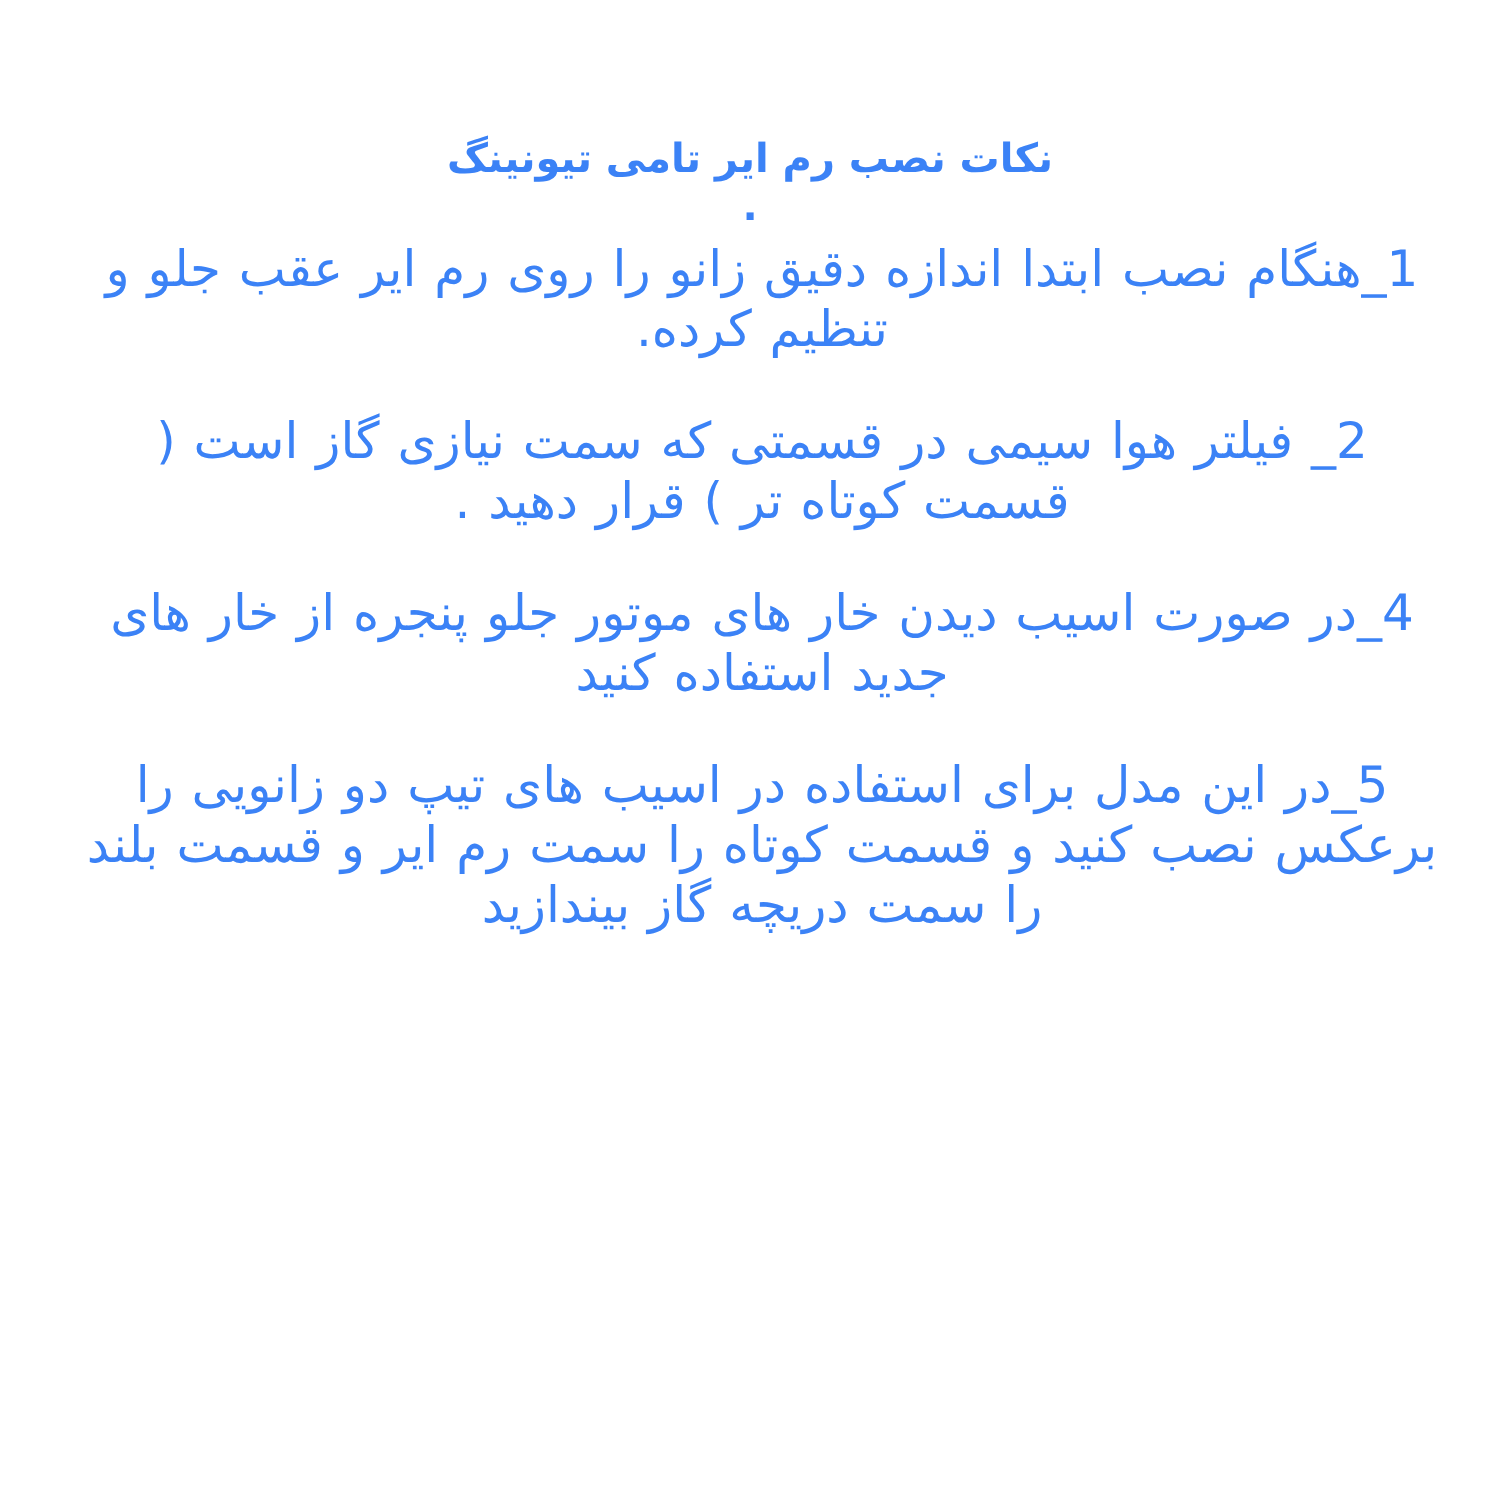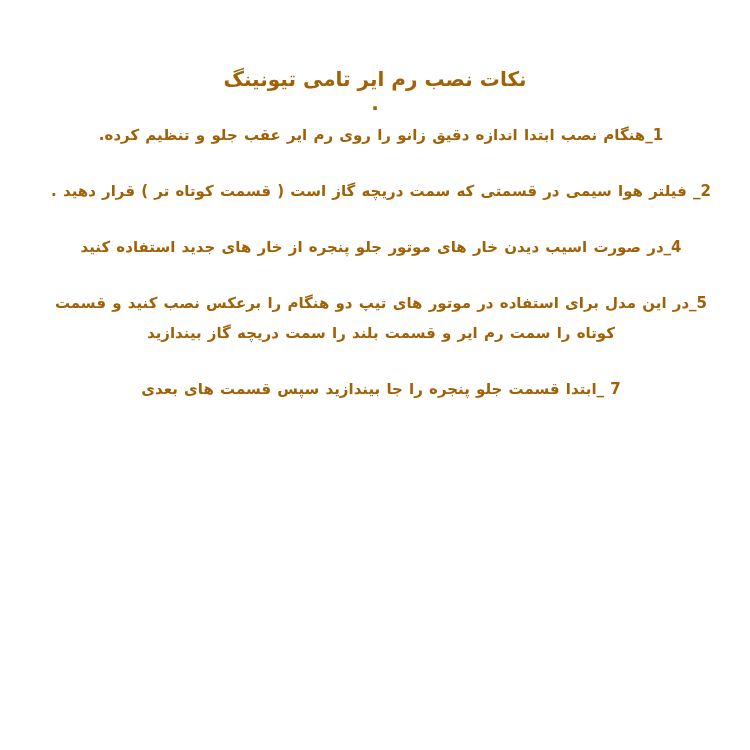--- a/index.html
+++ b/index.html
@@ -13,57 +13,56 @@
     overflow: hidden;
     font-family: "DejaVu Sans", "Liberation Sans", sans-serif;
   }
   .doc {
     box-sizing: border-box;
     width: 750px;
     height: 750px;
     padding: 64px 30px 0 30px;
     direction: rtl;
     text-align: center;
-    color: #a16207;
+    color: #3b82f6;
   }
   .doc-title {
     margin: 0;
     font-size: 20px;
     line-height: 30px;
     font-weight: 700;
     letter-spacing: 0;
   }
   .title-dot {
     font-size: 20px;
     line-height: 18px;
     font-weight: 700;
   }
   .note {
     margin: 8px 0 26px 12px;
-    font-size: 15px;
+    font-size: 25px;
     line-height: 30px;
-    font-weight: 700;
+    font-weight: 400;
     word-spacing: 1px;
   }
   .note + .note {
     margin-top: 0;
   }
 </style>
 </head>
 <body>
 
 <main class="doc">
   <h1 class="doc-title">نکات نصب رم ایر تامی تیونینگ</h1>
 
   <div class="title-dot">.</div>
 
   <p class="note">1_هنگام نصب ابتدا اندازه دقیق زانو را روی رم ایر عقب جلو و تنظیم کرده.</p>
 
-  <p class="note">2_ فیلتر هوا سیمی در قسمتی که سمت دریچه گاز است ( قسمت کوتاه تر ) قرار دهید .</p>
+  <p class="note">2_ فیلتر هوا سیمی در قسمتی که سمت نیازی گاز است ( قسمت کوتاه تر ) قرار دهید .</p>
 
 
   <p class="note">4_در صورت اسیب دیدن خار های موتور جلو پنجره از خار های جدید استفاده کنید</p>
 
-  <p class="note">5_در این مدل برای استفاده در موتور های تیپ دو هنگام را برعکس نصب کنید و قسمت کوتاه را سمت رم ایر و قسمت بلند را سمت دریچه گاز بیندازید</p>
+  <p class="note">5_در این مدل برای استفاده در اسیب های تیپ دو زانویی را برعکس نصب کنید و قسمت کوتاه را سمت رم ایر و قسمت بلند را سمت دریچه گاز بیندازید</p>
 
 
-  <p class="note">7 _ابتدا قسمت جلو پنجره را جا بیندازید سپس قسمت های بعدی</p>
 </main>
 
 </body></html>

